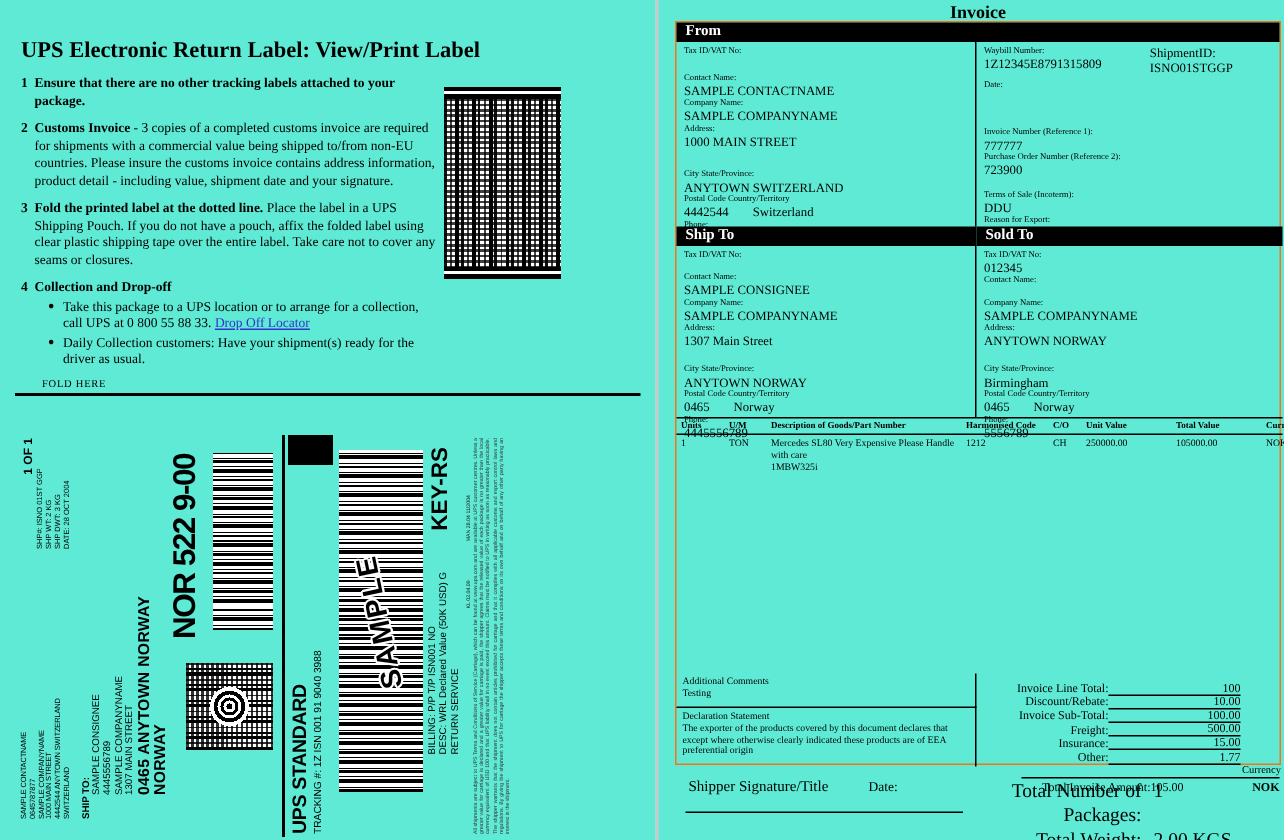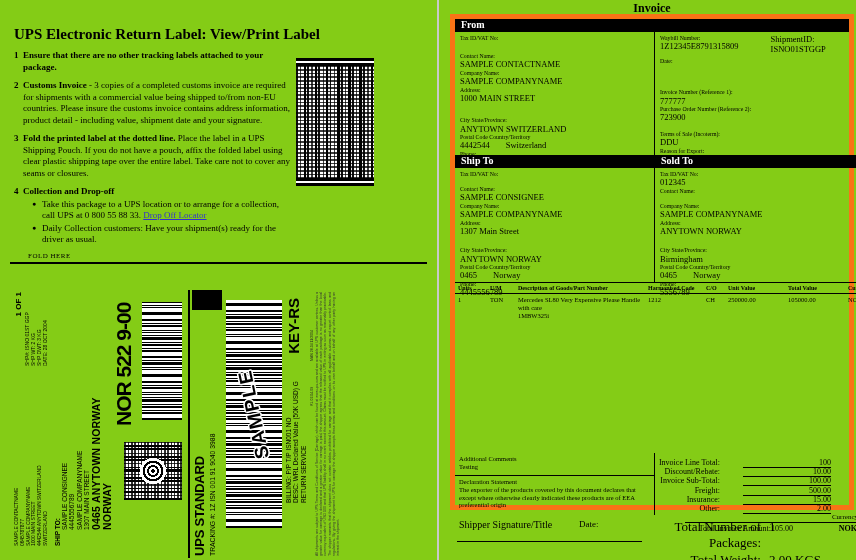--- a/index.html
+++ b/index.html
@@ -1,19 +1,19 @@
 <!DOCTYPE html>
 <html><head>
 <meta charset="utf-8">
 <style>
   * { margin:0; padding:0; box-sizing:border-box; }
   html,body { width:856px; height:560px; background:#fff; overflow:hidden; }
   body { font-family:"Liberation Serif","DejaVu Serif",serif; color:#000; position:relative; }
 
-  .page { position:absolute; top:0; height:560px; background:#84cc16;text-decoration:underline; }
+  .page { position:absolute; top:0; height:560px; background:#5eead4;text-decoration:underline; }
   #page1 { left:0; width:437px; }
   #page2 { left:437px; width:419px; border-left:2px solid #c9c9c9; }
 
   
   .p1-title { position:absolute; left:14px; top:26px; font-size:15px; font-weight:bold; }
   .instr { position:absolute; left:14px; top:50px; width:280px; font-size:9px; line-height:1.28; }
   .instr-item { display:flex; margin-bottom:7px; }
   .instr-num { width:9px; font-weight:bold; flex:none; }
   .instr-body { flex:1; }
   .b { font-weight:bold; }
@@ -73,21 +73,21 @@
     font-size:19px; font-weight:bold; letter-spacing:2px; color:#000;
     text-shadow:-1.5px 0 #fff,1.5px 0 #fff,0 -1.5px #fff,0 1.5px #fff,-1px -1px #fff,1px 1px #fff,-1px 1px #fff,1px -1px #fff; }
   .lab-rowF { display:flex; justify-content:space-between; padding:3px 4px 0 55px; height:28px; }
   .lab-billing { font-size:6.5px; line-height:1.15; }
   .lab-key { font-size:15px; font-weight:bold; margin-right:4px; }
   .lab-footnotes { display:flex; justify-content:flex-end; gap:26px; font-size:3.5px; color:#222; padding-right:40px; }
   .lab-legal { font-size:3.5px; line-height:1.2; color:#333; padding:1px 2px 0 2px; text-align:justify; }
 
   
   .inv-title { position:absolute; left:11px; top:1px; width:404px; text-align:center; font-size:12px; font-weight:bold; }
-  .inv-box { position:absolute; left:11px; top:14px; width:404px; height:496px; border:5px solid #f97316; }
+  .inv-box { position:absolute; left:11px; top:14px; width:404px; height:496px; border:1px solid #f97316; }
   .bar { position:absolute; height:13px; background:#000; color:#fff; font-weight:bold; font-size:10px; padding:0 0 0 6px; line-height:12px; }
   .bar-from { left:0; top:0; width:100%; }
   .bar-shipto { left:0; top:136px; width:200px; }
   .bar-soldto { left:200px; top:136px; width:204px; }
   .col { position:absolute; padding:3px 5px; font-size:8.5px; line-height:1.12; }
   .col .lbl { font-size:5.8px; line-height:1.25; color:#000; }
   .from-left  { left:0;   top:13px; width:200px; height:123px; border-right:1px solid #000; }
   .from-right { left:200px; top:13px; width:204px; height:140px; }
   .st-left  { left:0;   top:149px; width:200px; height:114px; border-right:1px solid #000; }
   .st-right { left:200px; top:149px; width:204px; height:114px; }
@@ -98,21 +98,21 @@
 
   .goods { position:absolute; left:0; top:263px; width:404px; height:171px; border-top:1px solid #000; }
   .goods-grid { display:grid; grid-template-columns:30px 26px 128px 56px 20px 58px 58px 1fr; column-gap:2px; padding:2px 3px; }
   .goods-grid.head { font-size:6px; font-weight:bold; border-bottom:1px solid #000; padding-bottom:2px; }
   .goods-grid.row { font-size:6.5px; line-height:1.2; }
   .goods .num { text-align:left; }
 
   .bottom-left-1 { position:absolute; left:0; top:434px; width:200px; height:23px; border-right:1px solid #000; border-bottom:1px solid #000; padding:2px 4px; font-size:6.5px; line-height:1.25; }
   .bottom-left-2 { position:absolute; left:0; top:457px; width:200px; height:39px; border-right:1px solid #000; padding:2px 4px; font-size:6.5px; line-height:1.2; }
   .totals { position:absolute; left:200px; top:434px; width:204px; height:62px; padding-top:5px; font-size:8px; }
-  .tot-row { display:flex; justify-content:flex-end; align-items:flex-start; height:9.2px;gap:23px; }
+  .tot-row { display:flex; justify-content:flex-end; align-items:center; height:9.2px; }
   .tot-lbl { text-align:right; }
   .tot-val { width:88px; text-align:right; border-bottom:1px solid #000; margin-right:28px; }
   .currency-word { display:flex; justify-content:flex-end; font-size:7px; height:8px; padding-right:1px; }
   .tot-total { display:flex; justify-content:flex-end; align-items:flex-end; border-top:1px solid #000; margin:1px 2px 0 30px; padding-top:1px; font-size:8px; }
   .tot-total .tot-val2 { width:60px; }
   .tot-total .cur { width:26px; text-align:right; font-weight:bold; }
 
   .inv-footer-left { position:absolute; left:20px; top:519px; font-size:10px; }
   .inv-footer-date { position:absolute; left:140px; top:519px; font-size:9px; }
   .inv-footer-right { position:absolute; left:200px; top:519px; width:190px; font-size:13px; line-height:1.25; }
@@ -360,21 +360,21 @@
       <div class="tot-row">
           <span class="tot-lbl">Freight:</span>
           <span class="tot-val">500.00</span>
         </div>
       <div class="tot-row">
           <span class="tot-lbl">Insurance:</span>
           <span class="tot-val">15.00</span>
         </div>
       <div class="tot-row">
           <span class="tot-lbl">Other:</span>
-          <span class="tot-val">2.00</span>
+          <span class="tot-val">1.77</span>
         </div>
       <div class="currency-word">Currency</div>
       <div class="tot-total">
         <span>Total Invoice Amount:</span>
         <span class="tot-val2">105.00</span>
         <span class="cur">NOK</span>
       </div>
     </div>
   </div>
 

